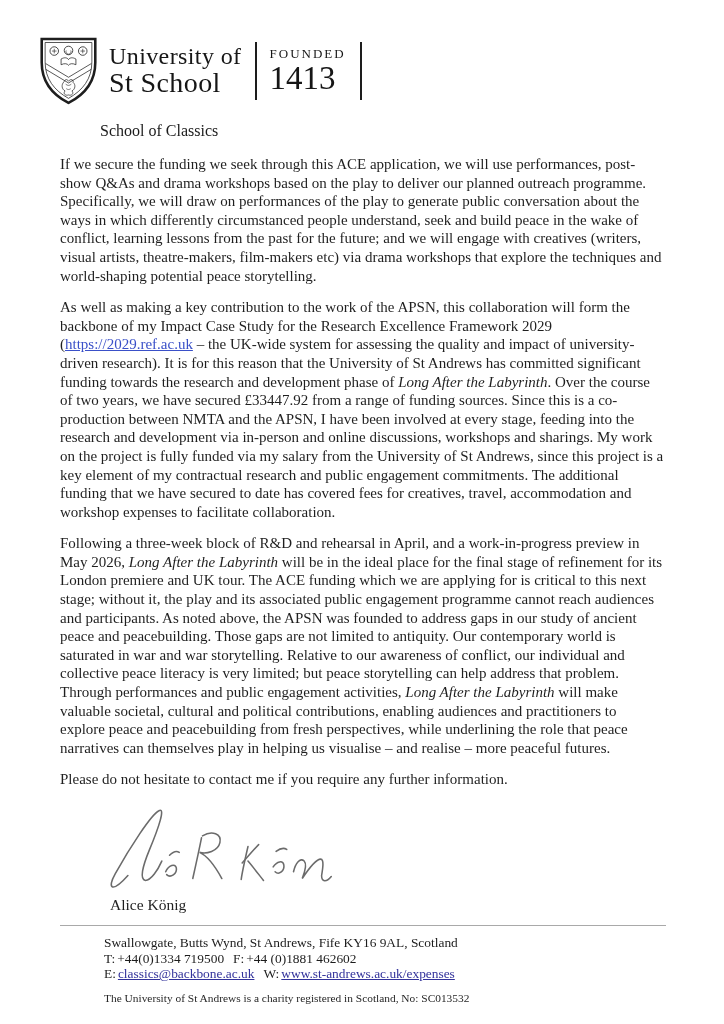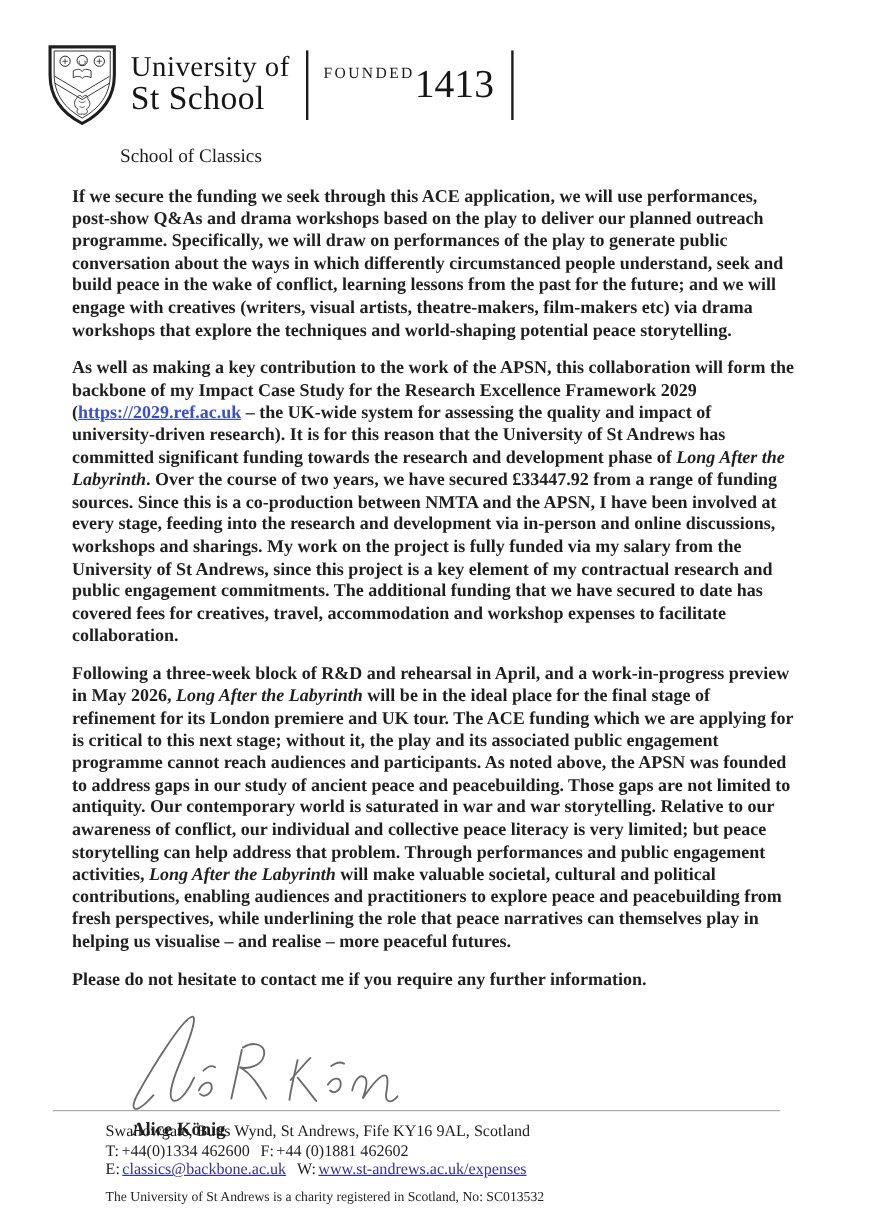--- a/index.html
+++ b/index.html
@@ -16,40 +16,40 @@
   }
 
   
   .logo-row { display:flex; align-items:center; margin-left:-20px; height:70px; }
   .crest { flex:0 0 auto; }
   .uni-name { margin-left:12px; color:#161616; }
   .uni-name .l1 { font-size:24px; line-height:1.02; letter-spacing:0.4px; }
   .uni-name .l2 { font-size:28px; line-height:1.02; letter-spacing:0.4px; }
   .vbar { width:2px; height:58px; background:#1d1d1d; margin:0 13px; }
   .vbar.right { margin-left:14px; }
-  .founded { display:flex; flex-direction:row; justify-content:flex-start; color:#161616; }
+  .founded { display:flex; flex-direction:column; justify-content:flex-start; color:#161616; }
   .founded .f-label { font-size:13px; letter-spacing:2px; line-height:1.1; }
   .founded .f-year { font-size:33px; line-height:1.05; }
   .school { margin:16px 0 0 40px; font-size:16px; color:#1b1b1b; }
 
   
-  .letter { margin-top:15px; width:604px; font-size:15px; line-height:18.6px; text-align:left;font-weight:bold; }
+  .letter { margin-top:15px; width:604px; font-size:15px; line-height:18.6px; text-align:left; }
   .letter p { margin:0 0 13px 0; }
   .letter p.gap-before { }
   .letter p.no-bottom { margin-bottom:0; }
   .seg-normal { font-style:normal; }
   .seg-italic { font-style:italic; }
   a.seg-link { color:#3a50c8; text-decoration:underline; cursor:pointer; }
 
   
   .sig-wrap { margin:6px 0 0 38px; height:92px; }
   .signatory { margin:2px 0 0 50px; font-size:15.5px; }
 
   
-  .footer { position:absolute; left:44px; top:925px; width:606px; }
+  .footer { position:absolute; left:60px; top:925px; width:606px; }
   .footer hr { border:0; border-top:1px solid #a9a9a9; margin:0 0 9px 0; }
   .footer-block { margin-left:44px; font-size:13.4px; line-height:15.6px; color:#1c1c1c; }
   .footer-block a { color:#32329b; text-decoration:underline; cursor:pointer; }
   .flabel { margin-right:2px; }
   .fgap { display:inline-block; width:9px; }
   .charity { margin:10px 0 0 44px; font-size:11.4px; color:#262626; }
 </style>
 </head>
 <body>
 
@@ -111,19 +111,19 @@
         </g>
       </svg>
     </div>
     <div class="signatory">Alice König</div>
   </main>
 
   <footer class="footer">
     <hr>
     <div class="footer-block">
       <div>Swallowgate, Butts Wynd, St Andrews, Fife KY16 9AL, Scotland</div>
-      <div><span class="flabel">T:</span><span>+44(0)1334 462600</span><span class="fgap"></span><span class="flabel">F:</span><span>+44 (0)1881 462602</span></div>
+      <div><span class="flabel">T:</span><span>+44(0)1334 719500</span><span class="fgap"></span><span class="flabel">F:</span><span>+44 (0)1881 462602</span></div>
       <div><span class="flabel">E:</span><a href="#">classics@backbone.ac.uk</a><span class="fgap"></span><span class="flabel">W:</span><a href="#">www.st-andrews.ac.uk/expenses</a></div>
     </div>
     <div class="charity">The University of St Andrews is a charity registered in Scotland, No: SC013532</div>
   </footer>
 
 </div>
 
 </body></html>

